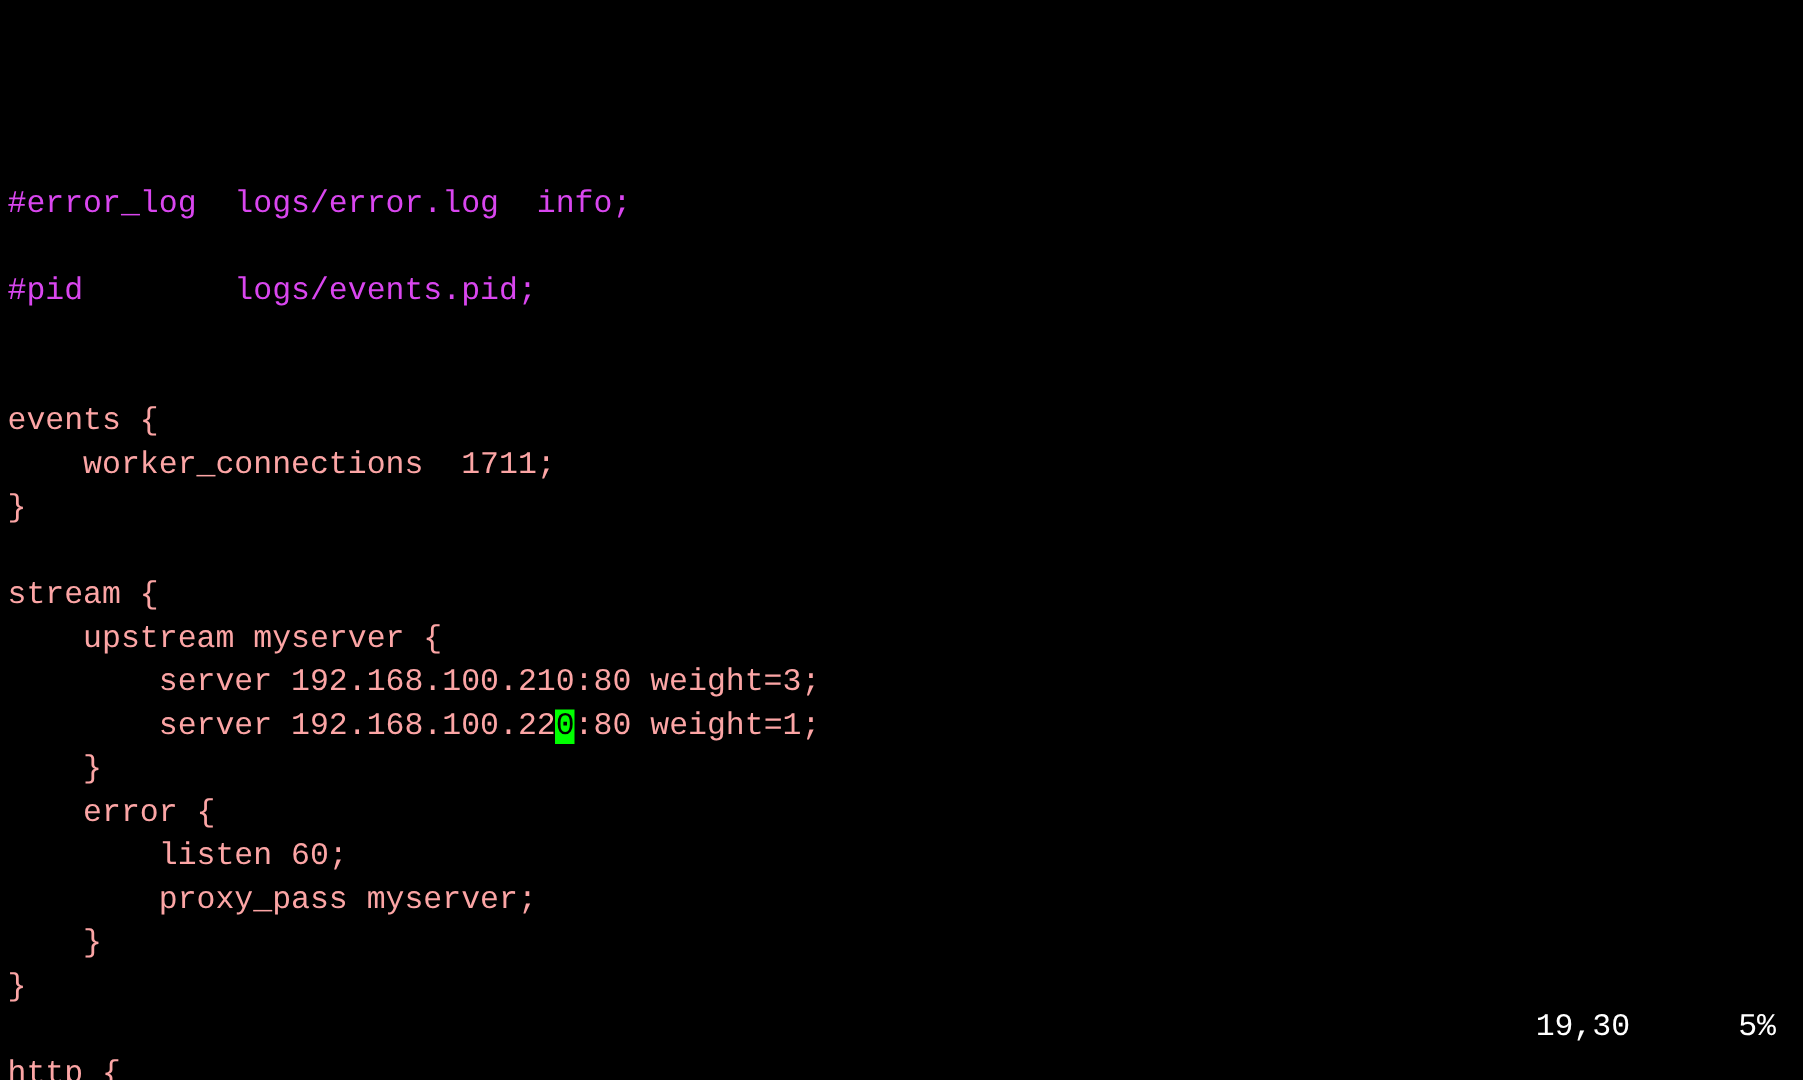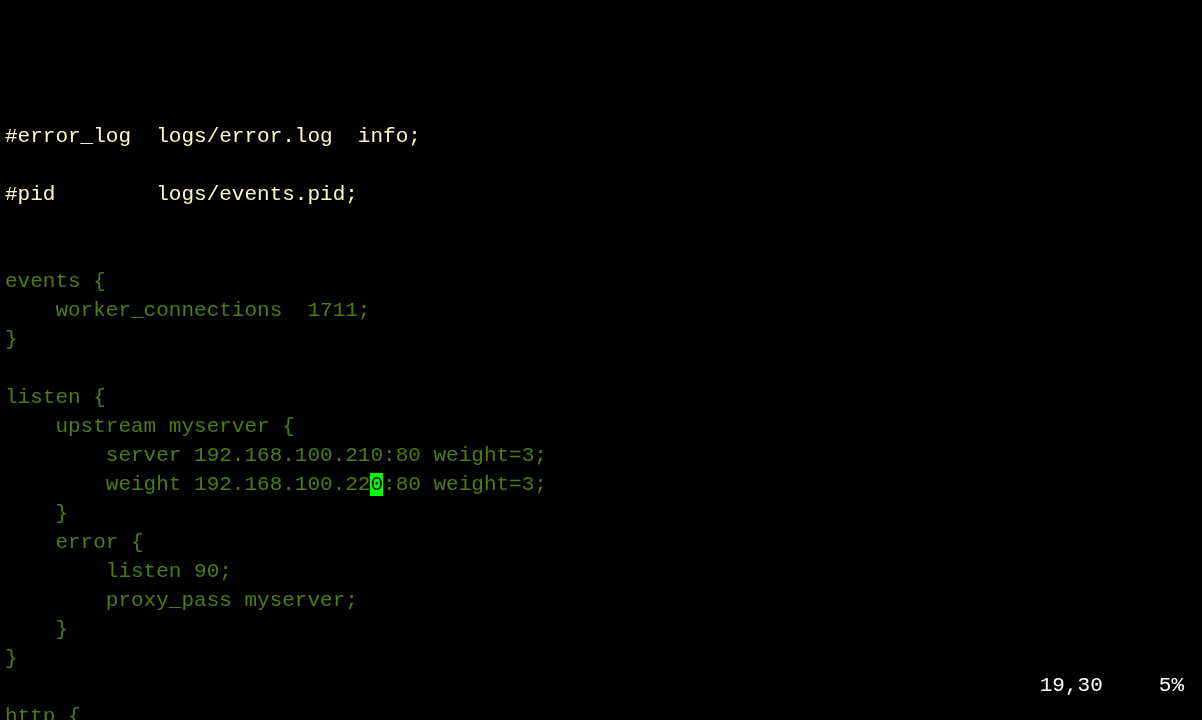--- a/index.html
+++ b/index.html
@@ -16,64 +16,64 @@
       width: 1202px;
       height: 720px;
       position: relative;
       overflow: hidden;
       white-space: pre;
     }
     .editor-content {
       padding: 6px 5px;
     }
     .comment {
-      color: #fef9c3;
+      color: #d946ef;
     }
     .text {
-      color: #4d7c0f;
+      color: #fca5a5;
     }
     .cursor {
       background-color: #00ff00;
       color: #000000;
     }
     .status-bar {
       position: absolute;
       bottom: 20px;
       right: 0;
       width: 100%;
       color: #ffffff;
       display: flex;
       justify-content: flex-end;
       padding-right: 18px;
     }
     .status-position {
-      margin-right: 56px;
+      margin-right: 72px;
     }
   </style>
 </head>
 <body>
 
 
 
 <div class="editor-content"><span class="comment">#error_log  logs/error.log  info;</span>
 <span></span>
 <span class="comment">#pid        logs/events.pid;</span>
 <span></span>
 <span></span>
 <span class="text">events {</span>
 <span class="text">    worker_connections  1711;</span>
 <span class="text">}</span>
 <span></span>
-<span class="text">listen {</span>
+<span class="text">stream {</span>
 <span class="text">    upstream myserver {</span>
 <span class="text">        server 192.168.100.210:80 weight=3;</span>
-<span class="text">        weight 192.168.100.22</span><span class="cursor">0</span><span class="text">:80 weight=3;</span>
+<span class="text">        server 192.168.100.22</span><span class="cursor">0</span><span class="text">:80 weight=1;</span>
 <span class="text">    }</span>
 <span class="text">    error {</span>
-<span class="text">        listen 90;</span>
+<span class="text">        listen 60;</span>
 <span class="text">        proxy_pass myserver;</span>
 <span class="text">    }</span>
 <span class="text">}</span>
 <span></span>
 <span class="text">http {</span>
 
 </div>
 
 <div class="status-bar">
   <span class="status-position">19,30</span>

